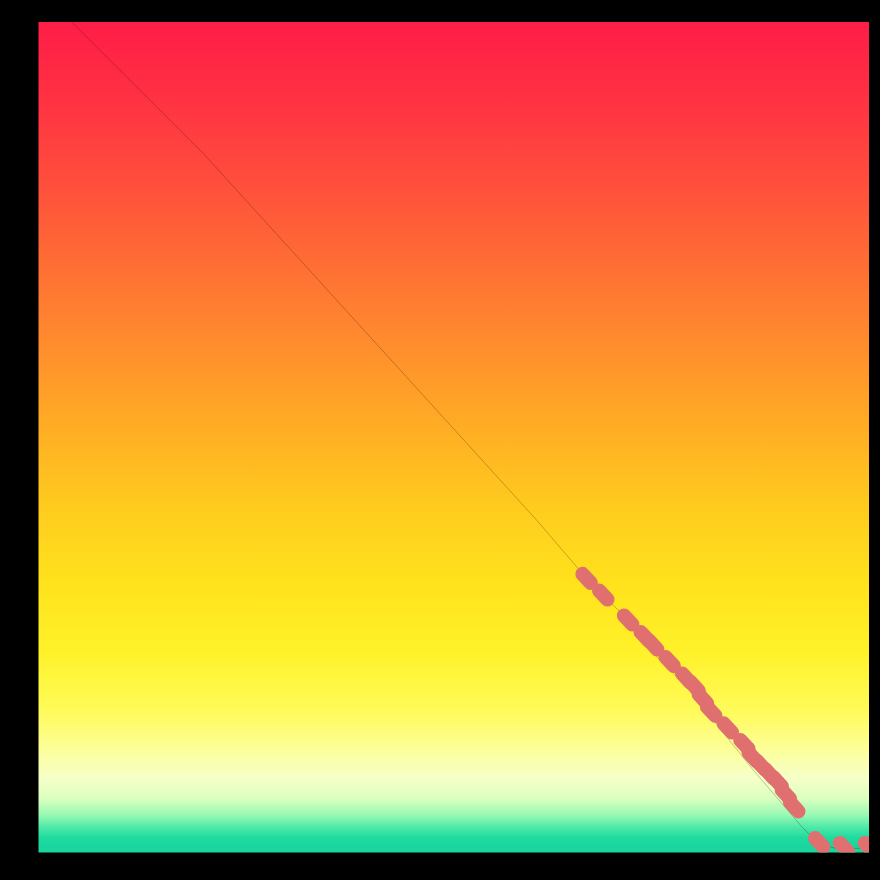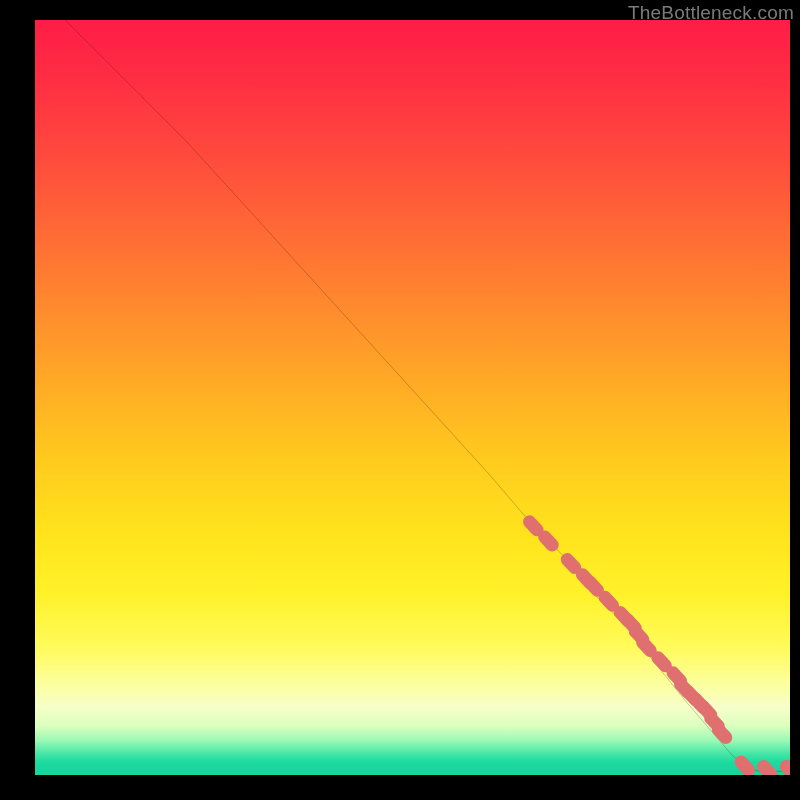--- a/index.html
+++ b/index.html
@@ -99,14 +99,13 @@
         <line x1="660.65" y1="679.25" x2="668.15" y2="687.30" stroke="#e07070" stroke-width="13" stroke-linecap="round"></line>
         <line x1="668.20" y1="686.80" x2="675.70" y2="694.85" stroke="#e07070" stroke-width="13" stroke-linecap="round"></line>
         <line x1="675.75" y1="698.13" x2="683.25" y2="706.17" stroke="#e07070" stroke-width="13" stroke-linecap="round"></line>
         <line x1="683.30" y1="709.45" x2="690.80" y2="717.50" stroke="#e07070" stroke-width="13" stroke-linecap="round"></line>
         <line x1="705.95" y1="741.92" x2="713.45" y2="749.96" stroke="#e07070" stroke-width="13" stroke-linecap="round"></line>
         <line x1="728.60" y1="746.45" x2="736.10" y2="754.49" stroke="#e07070" stroke-width="13" stroke-linecap="round"></line>
         <line x1="751.25" y1="746.45" x2="758.75" y2="754.49" stroke="#e07070" stroke-width="13" stroke-linecap="round"></line>
       </svg>
   </div>
 
-  <div class="watermark">TheBottleneck.com</div>
 </div>
 
 </body></html>

